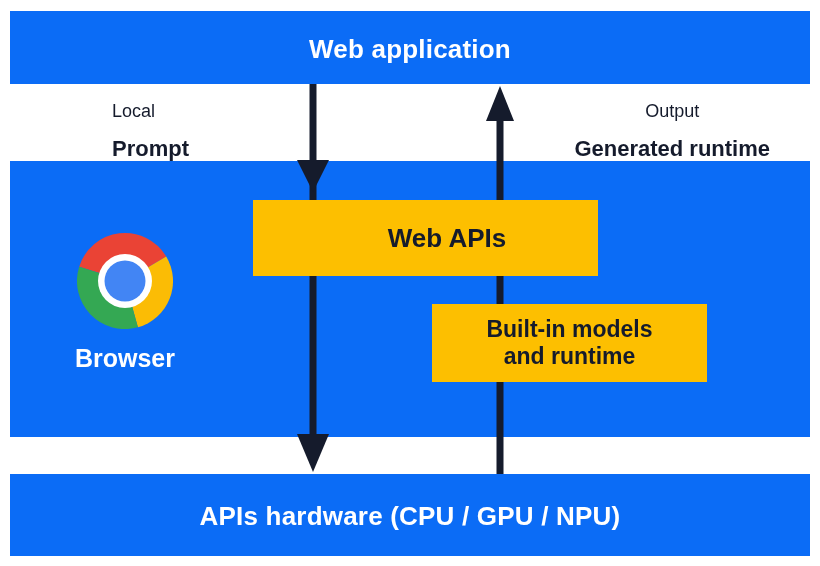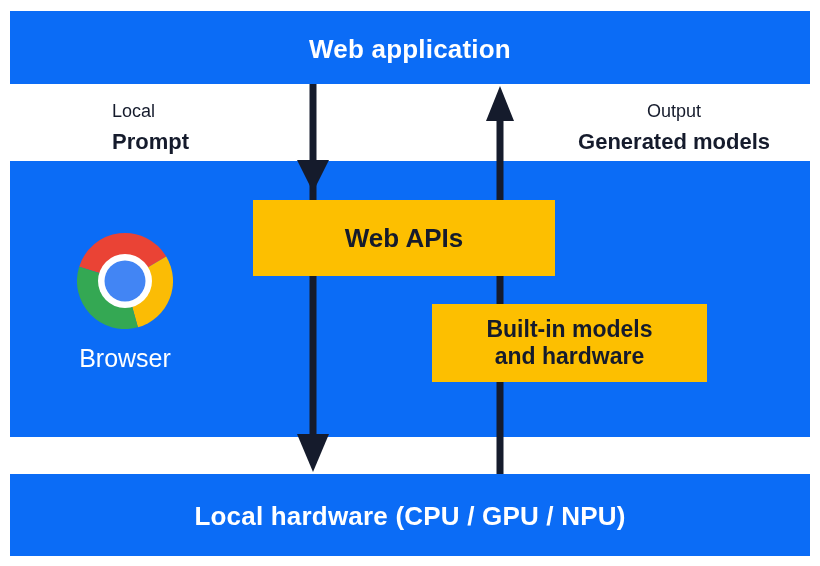--- a/index.html
+++ b/index.html
@@ -14,57 +14,57 @@
   .bar-label{
     position:absolute;left:0;right:0;text-align:center;
     color:#ffffff;font-weight:bold;font-size:26px;letter-spacing:.2px;
   }
   .bar-top .bar-label{top:23px;}
   .bar-bottom .bar-label{top:27px;}
   .io-block{position:absolute;z-index:1;line-height:1.15;}
   .io-left{left:112px;top:101px;text-align:left;}
   .io-right{right:50px;top:101px;text-align:center;}
   .io-title{font-size:18px;font-weight:normal;}
-  .io-value{font-size:22px;font-weight:bold;margin-top:7px;}
+  .io-value{font-size:22px;font-weight:bold;margin-top:14px;}
   .arrows{position:absolute;left:0;top:0;z-index:2;pointer-events:none;}
   .ybox{
     position:absolute;background:#fdbf00;z-index:3;display:flex;
     align-items:center;justify-content:center;flex-direction:column;
     font-weight:bold;color:#151b2c;text-align:center;
   }
-  .ybox-webapis{left:253px;top:200px;width:302px;height:76px;font-size:26px;}
+  .ybox-webapis{left:253px;top:200px;width:302px;height:76px;font-size:26px;padding-left:43px;}
   .ybox-builtin{left:432px;top:304px;width:275px;height:78px;font-size:23px;line-height:27px;}
   .chrome-wrap{position:absolute;left:77px;top:233px;width:96px;height:96px;z-index:2;}
   .browser-label{
     position:absolute;left:25px;top:344px;width:200px;text-align:center;
-    color:#ffffff;font-weight:normal;font-size:25px;z-index:2;
+    color:#ffffff;font-weight:bold;font-size:25px;z-index:2;
   }
 </style>
 </head>
 <body>
 
 <div class="canvas">
 
   <div class="bar bar-top">
     <div class="bar-label">Web application</div>
   </div>
 
   <div class="io-block io-left">
     <div class="io-title">Local</div>
     <div class="io-value">Prompt</div>
   </div>
   <div class="io-block io-right">
     <div class="io-title">Output</div>
-    <div class="io-value">Generated models</div>
+    <div class="io-value">Generated runtime</div>
   </div>
 
   <div class="bar bar-mid"></div>
 
   <div class="bar bar-bottom">
-    <div class="bar-label">Local hardware (CPU / GPU / NPU)</div>
+    <div class="bar-label">APIs hardware (CPU / GPU / NPU)</div>
   </div>
 
   <svg class="arrows" width="820" height="566" viewBox="0 0 820 566" aria-hidden="true">
 
     <g>
       <line x1="313" y1="84" x2="313" y2="200" stroke="#151b2c" stroke-width="7"></line>
       <polygon points="297,160 329,160 313,192" fill="#151b2c"></polygon>
 
       <line x1="313" y1="276" x2="313" y2="442" stroke="#151b2c" stroke-width="7"></line>
       <polygon points="297,434 329,434 313,472" fill="#151b2c"></polygon>
@@ -86,16 +86,16 @@
       <circle cx="48" cy="48" r="20.5" fill="#4285f4"></circle>
     </svg>
   </div>
   <div class="browser-label">Browser</div>
 
   <div class="ybox ybox-webapis">
     <span>Web APIs</span>
   </div>
   <div class="ybox ybox-builtin">
     <span>Built-in models</span>
-    <span>and hardware</span>
+    <span>and runtime</span>
   </div>
 
 </div>
 
 </body></html>

